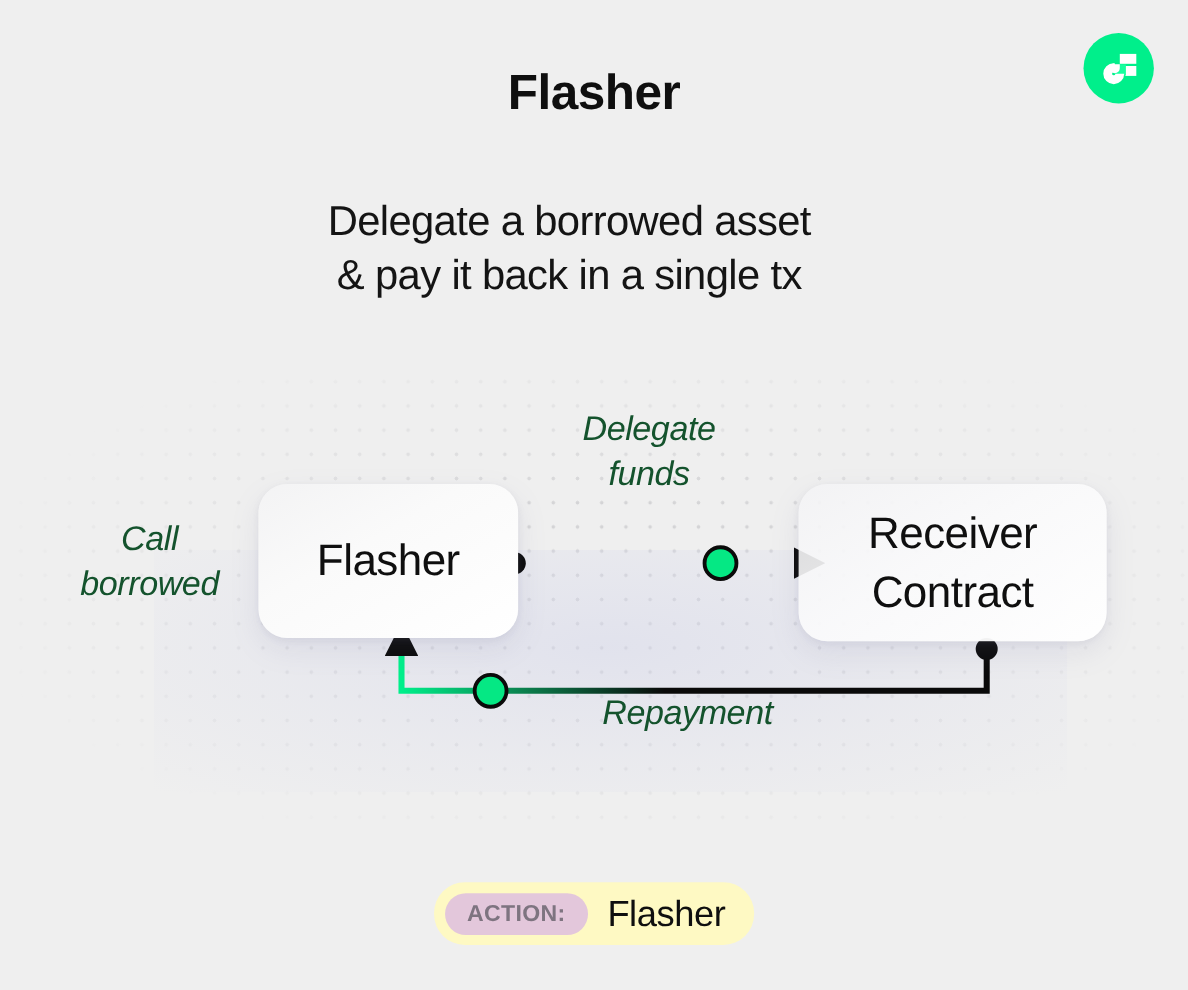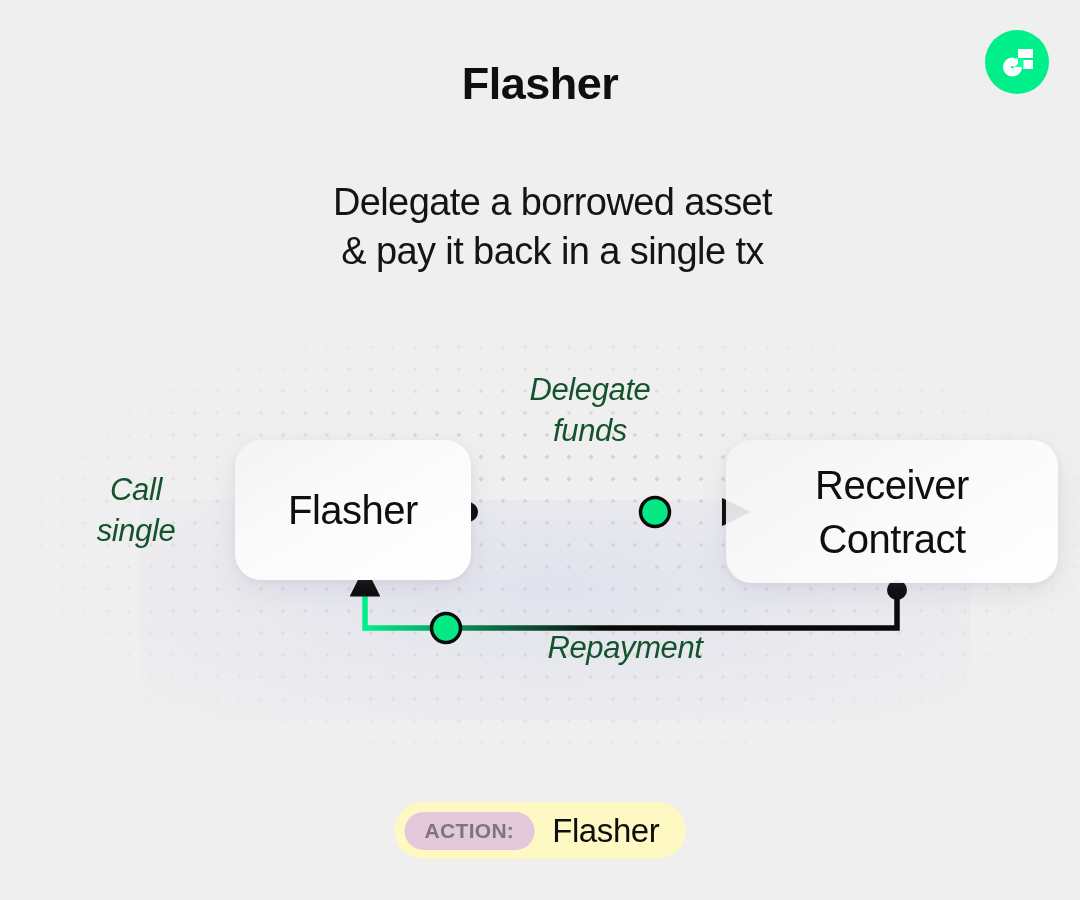--- a/index.html
+++ b/index.html
@@ -51,21 +51,20 @@
     position: absolute;
     top: 178px;
     left: 0;
     width: 1035px;
     text-align: center;
     font-size: 38px;
     font-weight: 400;
     line-height: 1.28;
     color: #141414;
     letter-spacing: -0.6px;
-    margin-left: 35px;
   }
   .subtitle .line { display: block; }
 
   
   .diagram {
     position: absolute;
     top: 330px;
     left: 0;
     width: 1080px;
     height: 430px;
@@ -115,21 +114,21 @@
     top: 110px;
     width: 236px;
     height: 140px;
     font-size: 40px;
     background: linear-gradient(150deg, #f3f3f4 0%, #fafafa 40%, #ffffff 100%);
   }
 
   .node-receiver {
     left: 726px;
     top: 110px;
-    width: 332px;
+    width: 280px;
     height: 143px;
     font-size: 40px;
     line-height: 1.35;
     background: linear-gradient(150deg, rgba(243,243,245,0.88) 0%, rgba(250,250,251,0.93) 45%, rgba(255,255,255,0.97) 100%);
   }
 
   .edge-label {
     position: absolute;
     font-style: italic;
     font-size: 31px;
@@ -237,21 +236,21 @@
     <div class="node-box node-flasher">
       <span>Flasher</span>
     </div>
 
     <div class="node-box node-receiver">
       <span style="white-space:pre-line">Receiver
 Contract</span>
     </div>
 
     <div class="edge-label label-call">Call
-single</div>
+borrowed</div>
     <div class="edge-label label-delegate">Delegate
 funds</div>
     <div class="edge-label label-repayment">Repayment</div>
   </div>
 
   <div class="action-badge">
     <span class="action-key">ACTION:</span>
     <span class="action-value">Flasher</span>
   </div>
 

